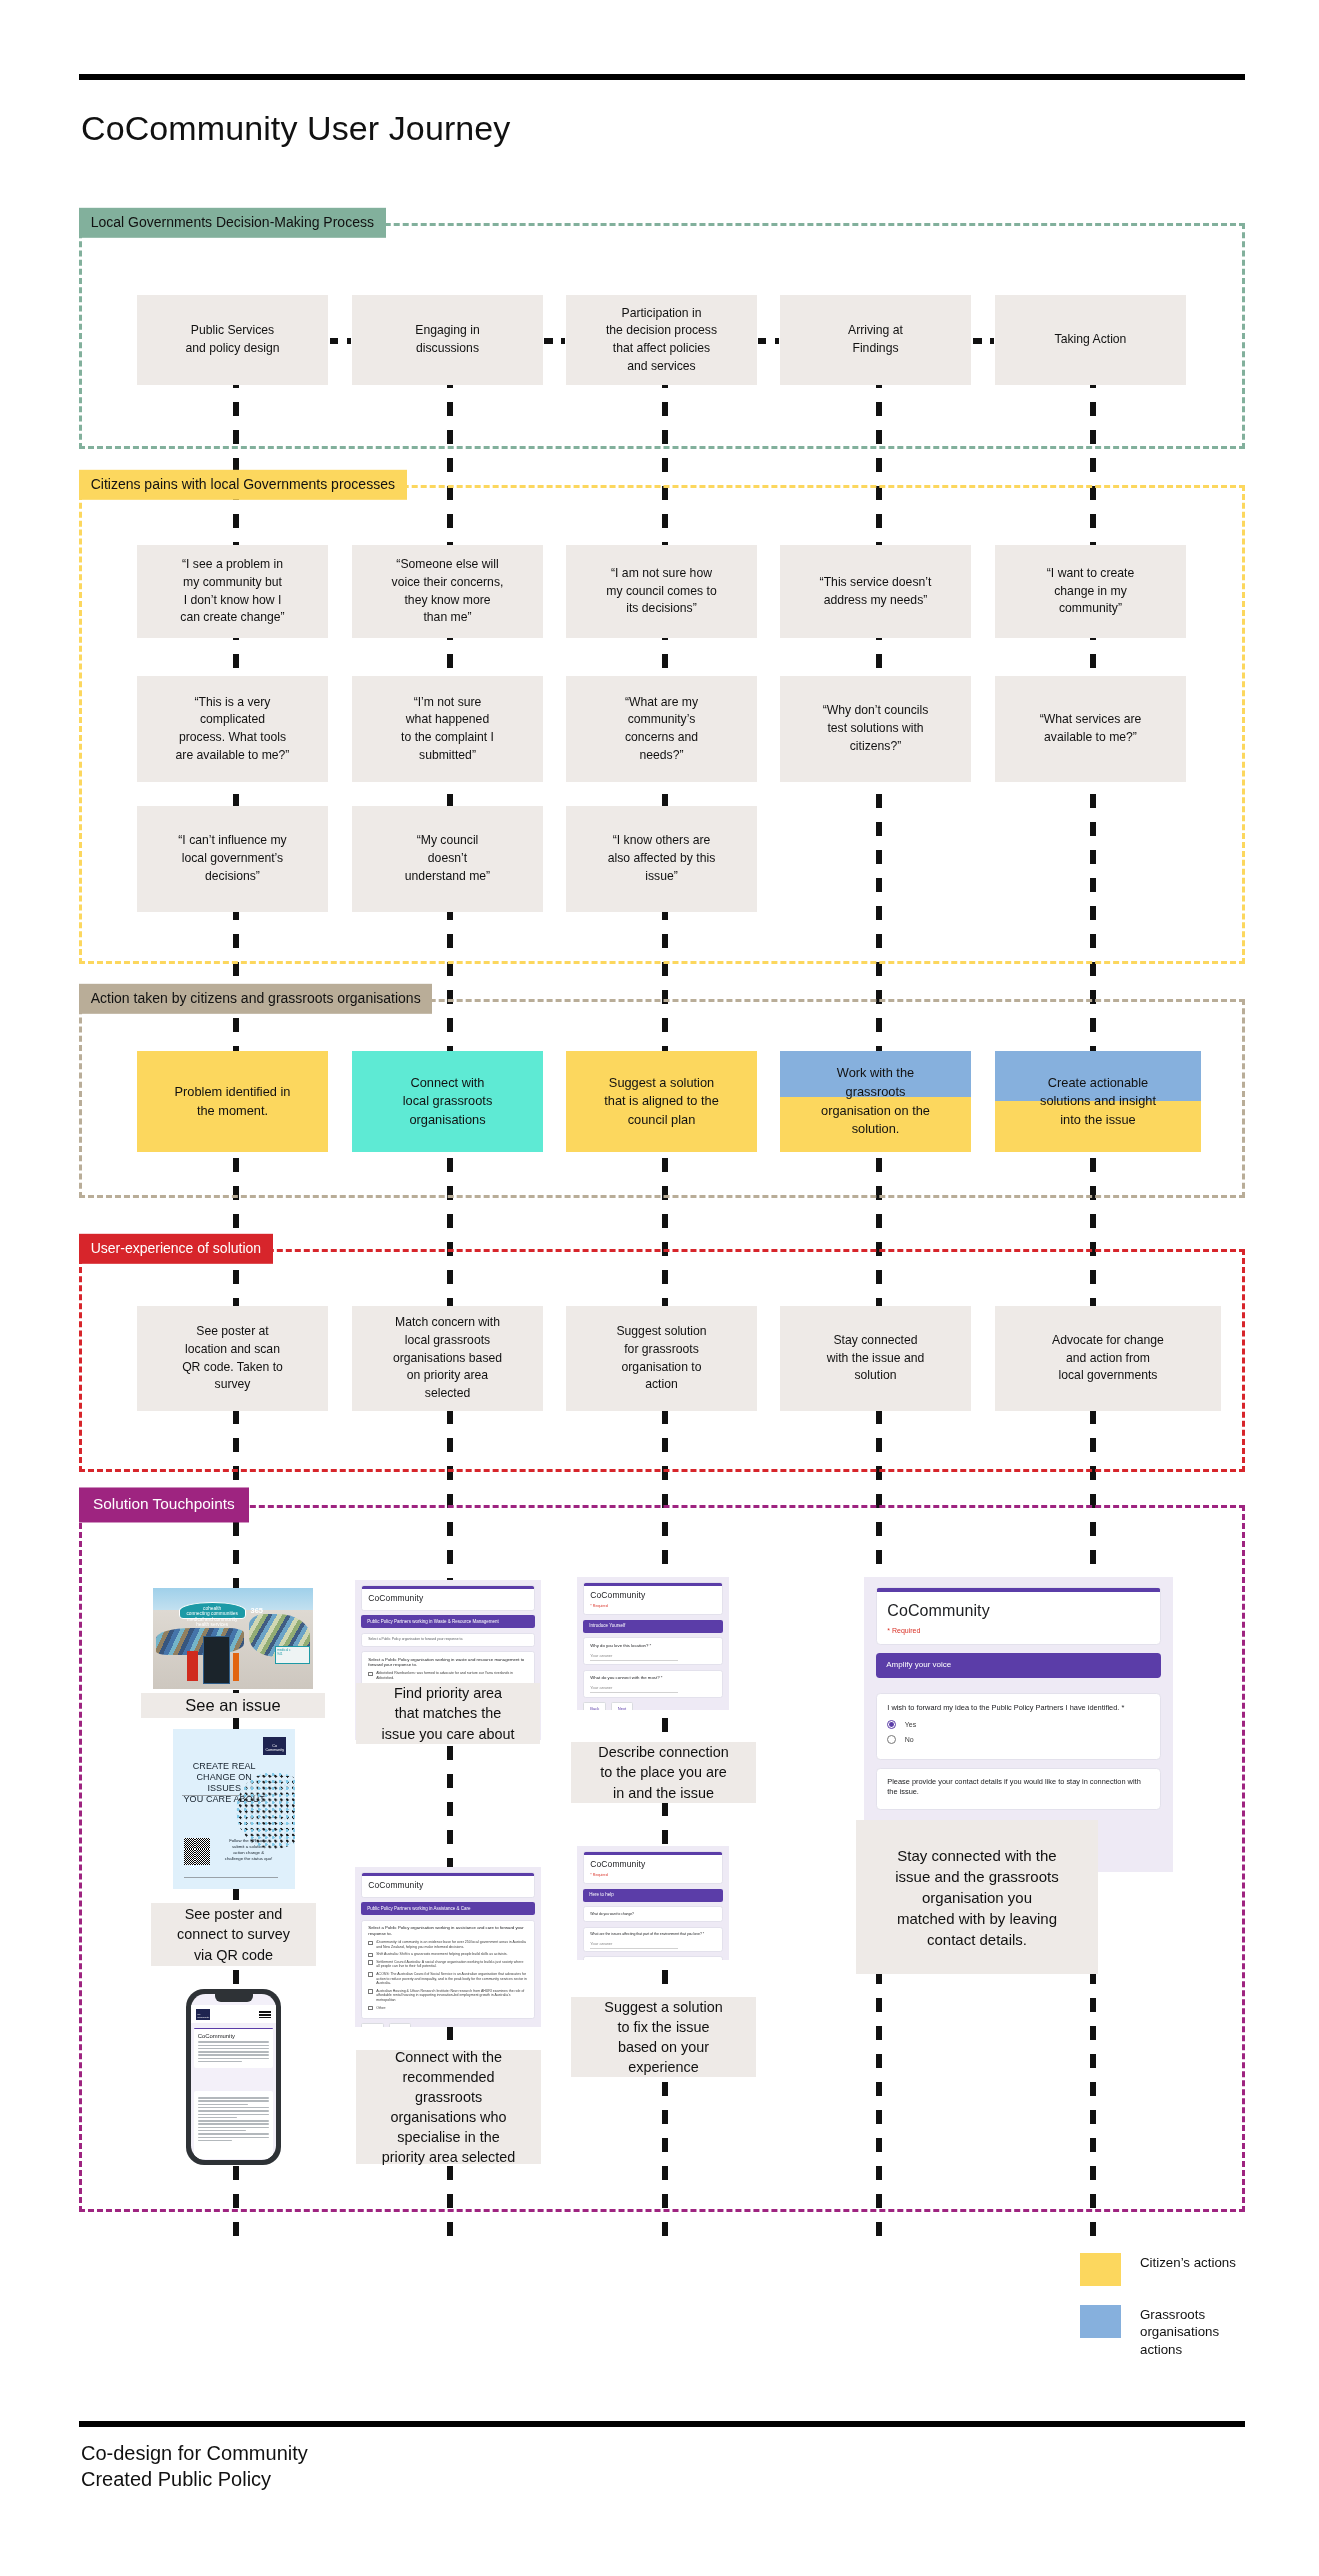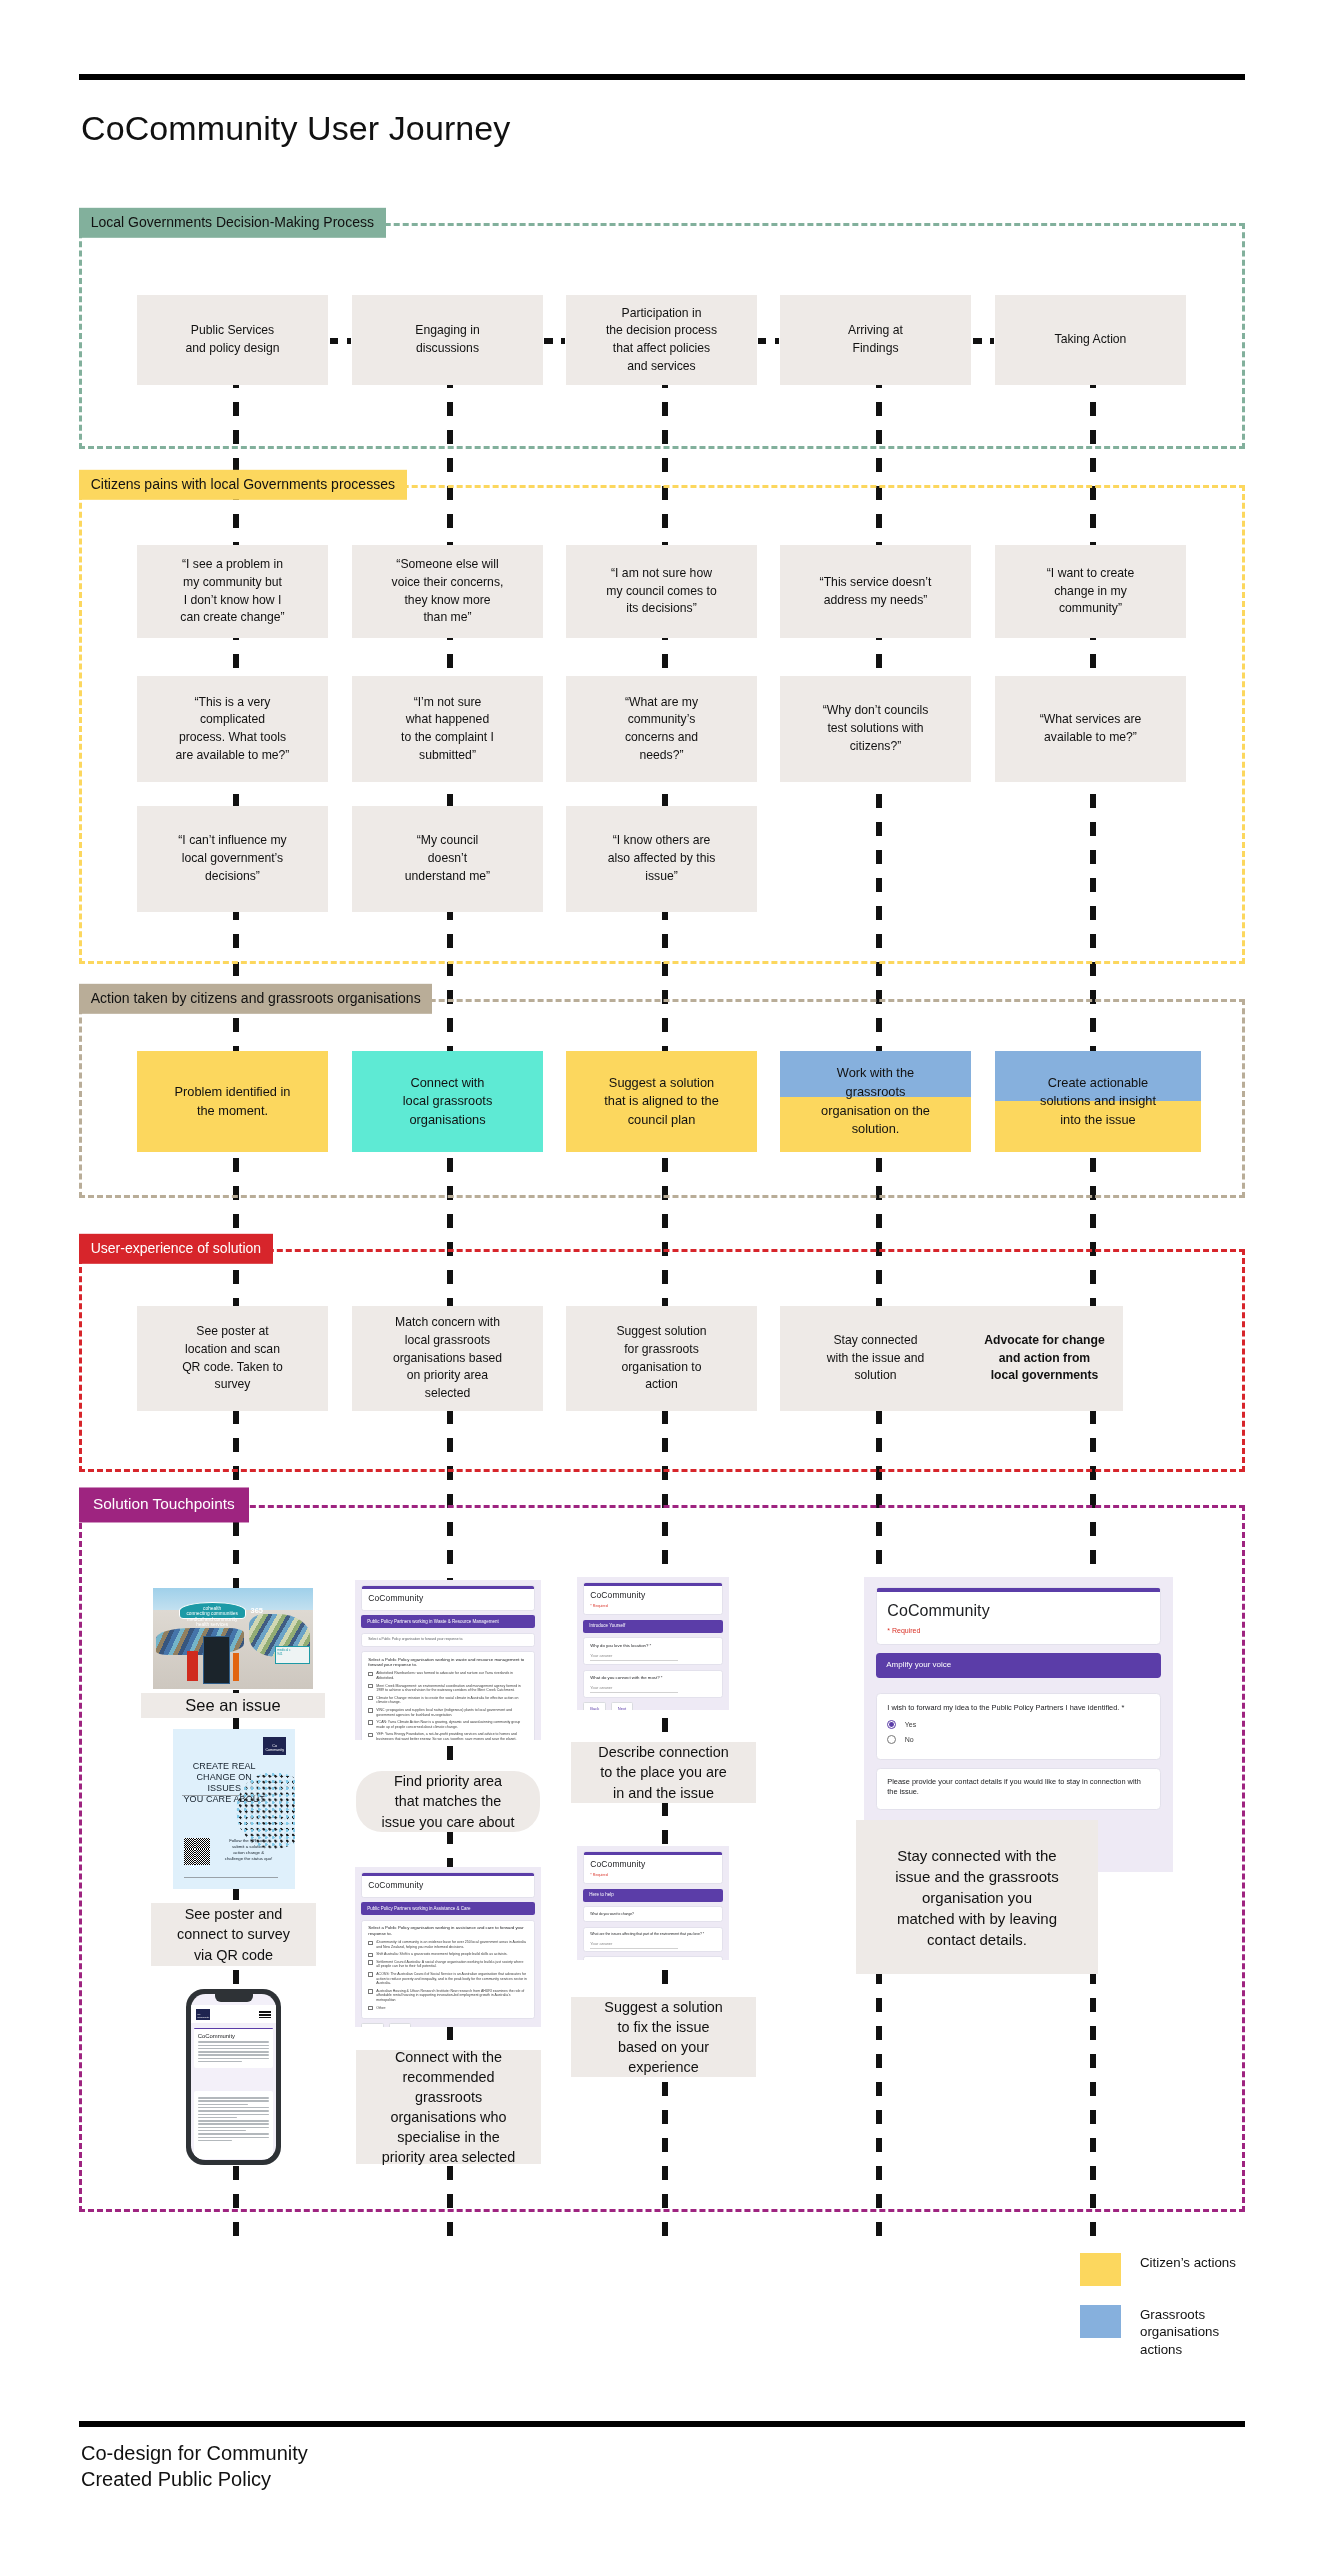--- a/index.html
+++ b/index.html
@@ -276,21 +276,21 @@
 organisations based
 on priority area
 selected</div>
 <div class="card" style="left:566px; top:1306px; width:191px; height:105px;">Suggest solution
 for grassroots
 organisation to
 action</div>
 <div class="card" style="left:780px; top:1306px; width:191px; height:105px;">Stay connected
 with the issue and
 solution</div>
-<div class="card" style="left:966px; top:1306px; width:157px; height:105px;font-weight:bold;">Advocate for change
+<div class="card" style="left:995px; top:1306px; width:226px; height:105px;">Advocate for change
 and action from
 local governments</div>
 
 <div class="band" style="left:79px; top:1505px; width:1166px; height:707px; z-index:5;">
   <div class="band-box" style="border-color:#9e2480;"></div>
 </div>
 <div class="band-label" style="left:79px; top:1505px; background:#9e2480; color:#fff; font-size:15.4px; padding:8.5px 14px 9.6px 14px;">Solution Touchpoints</div>
 
 <div id="photo-site" style="left:153px; top:1588px; width:160px; height:101px;">
   <div class="sky"></div>
@@ -409,21 +409,21 @@
       </div>
     <div class="fm-opt">
         <span class="fm-cb"></span>
         <span>YEF: Yarra Energy Foundation, a not-for-profit providing services and advice to homes and businesses that want better energy. So we can, together, save money and save the planet.</span>
       </div>
 
   </div>
 
 </div>
 
-<div class="card caption" style="left:356px; top:1771px; width:184px; height:61px; font-size:14.4px;border-radius:26px;">Find priority area
+<div class="card caption" style="left:356px; top:1683px; width:184px; height:61px; font-size:14.4px;">Find priority area
 that matches the
 issue you care about</div>
 
 <div class="formmock" style="left:355px; top:1867px; width:186px; height:160px;">
   <div class="fm-card">
     <div class="fm-topbar"></div>
     <div class="fm-title">CoCommunity</div>
   </div>
   <div class="fm-section">Public Policy Partners working in Assistance &amp; Care</div>
   <div class="fm-card">

